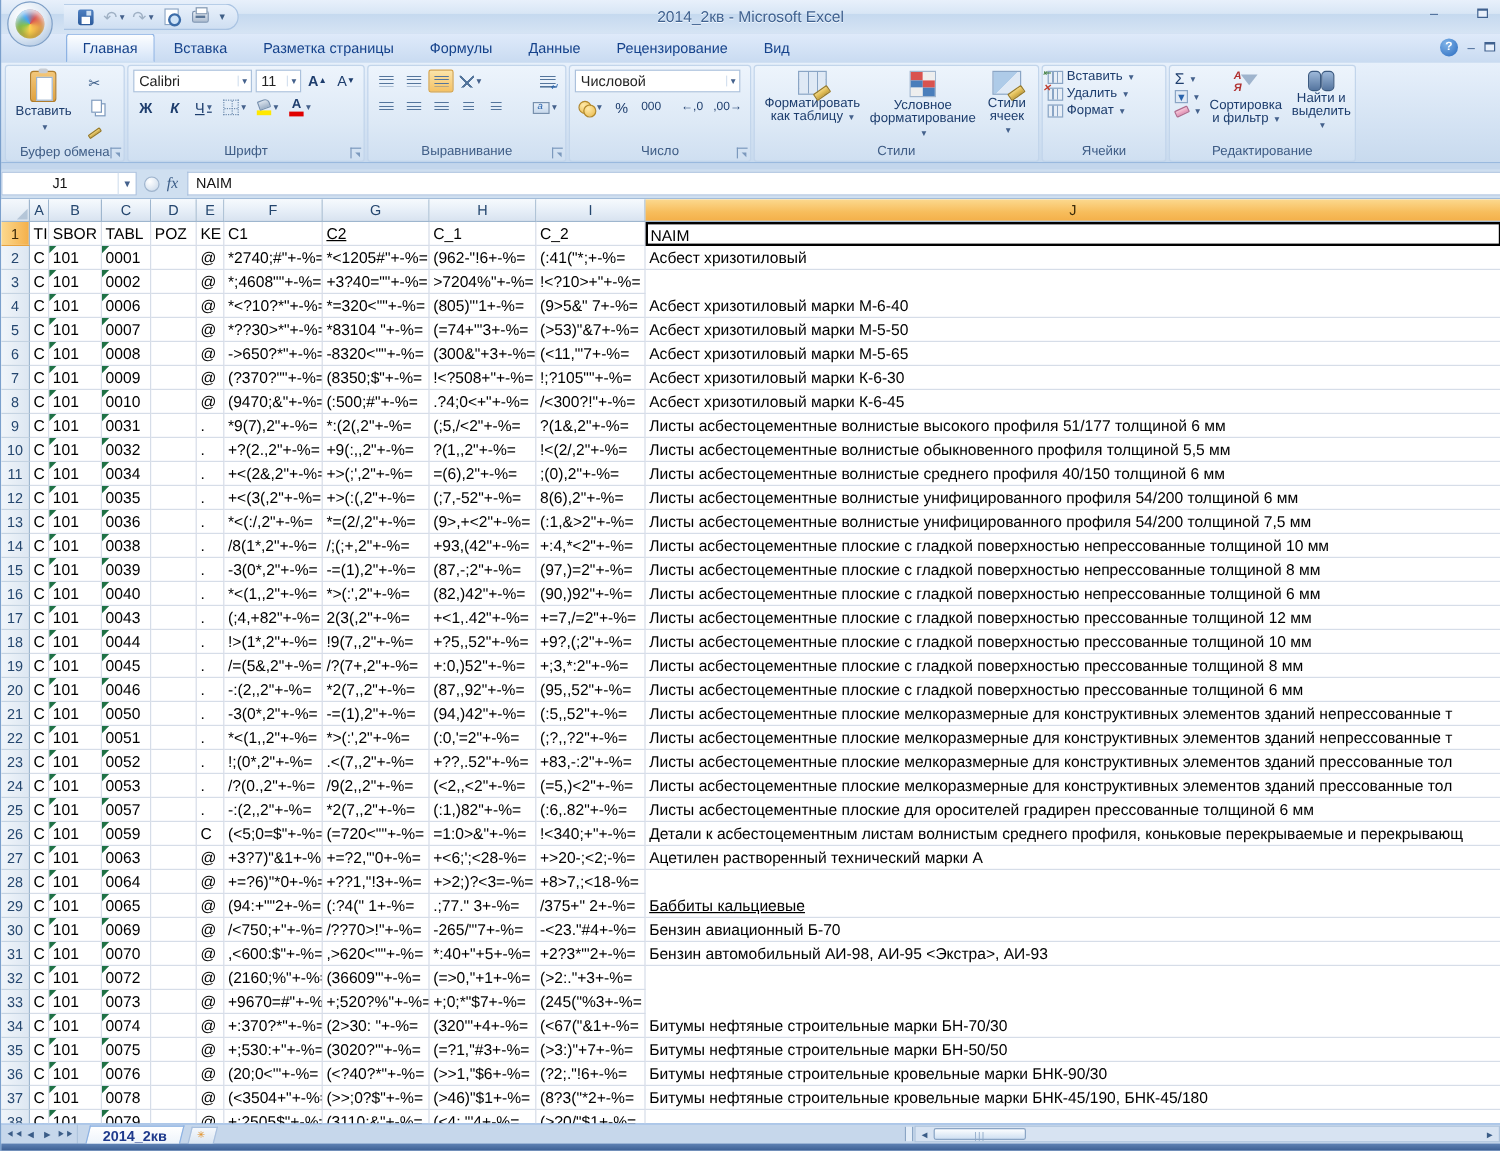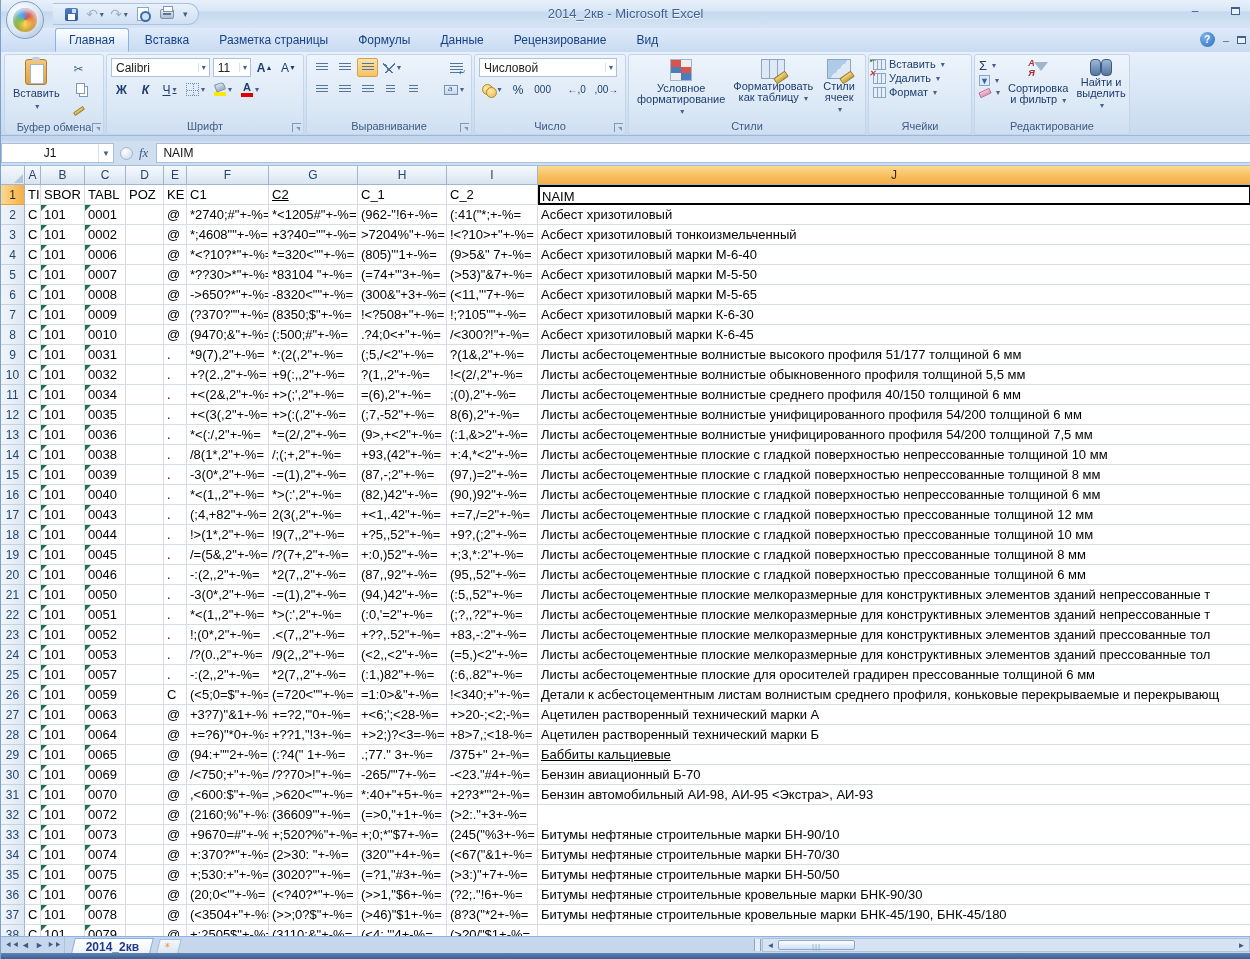--- a/index.html
+++ b/index.html
@@ -378,33 +378,33 @@
         </div>
       </div>
         </div>
       <div class="grp-label">Число</div>
       <i class="dlg"></i>
     </div>
 
     <div class="grp" style="width:238px">
       <div class="grp-body" style="justify-content:space-around;width:100%">
         <div class="big-btn">
+          <div class="ico-table"></div>
+          <div class="big-lbl" style="font-size:11px;line-height:11px"><span>Форматировать как таблицу</span> <span class="dd">▾</span></div>
+        </div>
+        <div class="big-btn">
           <div class="ico-cond">
               <i></i>
               <i></i>
               <i></i>
               <i></i>
               <i></i>
               <i></i>
             </div>
           <div class="big-lbl" style="font-size:11px;line-height:11px"><span>Условное форматирование</span> <span class="dd">▾</span></div>
-        </div>
-        <div class="big-btn">
-          <div class="ico-table"></div>
-          <div class="big-lbl" style="font-size:11px;line-height:11px"><span>Форматировать как таблицу</span> <span class="dd">▾</span></div>
         </div>
         <div class="big-btn">
           <div class="ico-cellstyle"></div>
           <div class="big-lbl" style="font-size:11px;line-height:11px"><span>Стили ячеек</span> <span class="dd">▾</span></div>
         </div>
       </div>
       <div class="grp-label">Стили</div>
     </div>
 
     <div class="grp" style="width:104px">
@@ -520,21 +520,20 @@
           <div class="row-h">3</div>
           <div class="cell" style="width: 16px; flex: 0 0 16px;">C</div>
           <div class="cell" style="width: 44px; flex: 0 0 44px;"><i class="tri"></i>101</div>
           <div class="cell" style="width: 41px; flex: 0 0 41px;"><i class="tri"></i>0002</div>
           <div class="cell" style="width: 38px; flex: 0 0 38px;"></div>
           <div class="cell" style="width: 23px; flex: 0 0 23px;">@</div>
           <div class="cell" style="width: 82px; flex: 0 0 82px;">*;4608""+-%=</div>
           <div class="cell" style="width: 89px; flex: 0 0 89px;">+3?40=""+-%=</div>
           <div class="cell" style="width: 89px; flex: 0 0 89px;">&gt;7204%"+-%=</div>
           <div class="cell" style="width: 91px; flex: 0 0 91px;">!&lt;?10&gt;+"+-%=</div>
-          <div class="cell" style="width: 713px; flex: 0 0 713px;">Асбест хризотиловый тонкоизмельченный</div>
         </div>
         <div class="grow">
           <div class="row-h">4</div>
           <div class="cell" style="width: 16px; flex: 0 0 16px;">C</div>
           <div class="cell" style="width: 44px; flex: 0 0 44px;"><i class="tri"></i>101</div>
           <div class="cell" style="width: 41px; flex: 0 0 41px;"><i class="tri"></i>0006</div>
           <div class="cell" style="width: 38px; flex: 0 0 38px;"></div>
           <div class="cell" style="width: 23px; flex: 0 0 23px;">@</div>
           <div class="cell" style="width: 82px; flex: 0 0 82px;">*&lt;?10?*"+-%=</div>
           <div class="cell" style="width: 89px; flex: 0 0 89px;">*=320&lt;""+-%=</div>
@@ -845,21 +844,20 @@
           <div class="row-h">28</div>
           <div class="cell" style="width: 16px; flex: 0 0 16px;">C</div>
           <div class="cell" style="width: 44px; flex: 0 0 44px;"><i class="tri"></i>101</div>
           <div class="cell" style="width: 41px; flex: 0 0 41px;"><i class="tri"></i>0064</div>
           <div class="cell" style="width: 38px; flex: 0 0 38px;"></div>
           <div class="cell" style="width: 23px; flex: 0 0 23px;">@</div>
           <div class="cell" style="width: 82px; flex: 0 0 82px;">+=?6)"*0+-%=</div>
           <div class="cell" style="width: 89px; flex: 0 0 89px;">+??1,"!3+-%=</div>
           <div class="cell" style="width: 89px; flex: 0 0 89px;">+&gt;2;)?&lt;3=-%=</div>
           <div class="cell" style="width: 91px; flex: 0 0 91px;">+8&gt;7,;&lt;18-%=</div>
-          <div class="cell" style="width: 713px; flex: 0 0 713px;">Ацетилен растворенный технический марки Б</div>
         </div>
         <div class="grow">
           <div class="row-h">29</div>
           <div class="cell" style="width: 16px; flex: 0 0 16px;">C</div>
           <div class="cell" style="width: 44px; flex: 0 0 44px;"><i class="tri"></i>101</div>
           <div class="cell" style="width: 41px; flex: 0 0 41px;"><i class="tri"></i>0065</div>
           <div class="cell" style="width: 38px; flex: 0 0 38px;"></div>
           <div class="cell" style="width: 23px; flex: 0 0 23px;">@</div>
           <div class="cell" style="width: 82px; flex: 0 0 82px;">(94:+""2+-%=</div>
           <div class="cell" style="width: 89px; flex: 0 0 89px;">(:?4(" 1+-%=</div>
@@ -909,21 +907,20 @@
           <div class="row-h">33</div>
           <div class="cell" style="width: 16px; flex: 0 0 16px;">C</div>
           <div class="cell" style="width: 44px; flex: 0 0 44px;"><i class="tri"></i>101</div>
           <div class="cell" style="width: 41px; flex: 0 0 41px;"><i class="tri"></i>0073</div>
           <div class="cell" style="width: 38px; flex: 0 0 38px;"></div>
           <div class="cell" style="width: 23px; flex: 0 0 23px;">@</div>
           <div class="cell" style="width: 82px; flex: 0 0 82px;">+9670=#"+-%=</div>
           <div class="cell" style="width: 89px; flex: 0 0 89px;">+;520?%"+-%=</div>
           <div class="cell" style="width: 89px; flex: 0 0 89px;">+;0;*"$7+-%=</div>
           <div class="cell" style="width: 91px; flex: 0 0 91px;">(245("%3+-%=</div>
-          <div class="cell" style="width: 713px; flex: 0 0 713px;">Битумы нефтяные строительные марки БН-90/10</div>
         </div>
         <div class="grow">
           <div class="row-h">34</div>
           <div class="cell" style="width: 16px; flex: 0 0 16px;">C</div>
           <div class="cell" style="width: 44px; flex: 0 0 44px;"><i class="tri"></i>101</div>
           <div class="cell" style="width: 41px; flex: 0 0 41px;"><i class="tri"></i>0074</div>
           <div class="cell" style="width: 38px; flex: 0 0 38px;"></div>
           <div class="cell" style="width: 23px; flex: 0 0 23px;">@</div>
           <div class="cell" style="width: 82px; flex: 0 0 82px;">+:370?*"+-%=</div>
           <div class="cell" style="width: 89px; flex: 0 0 89px;">(2&gt;30: "+-%=</div>

